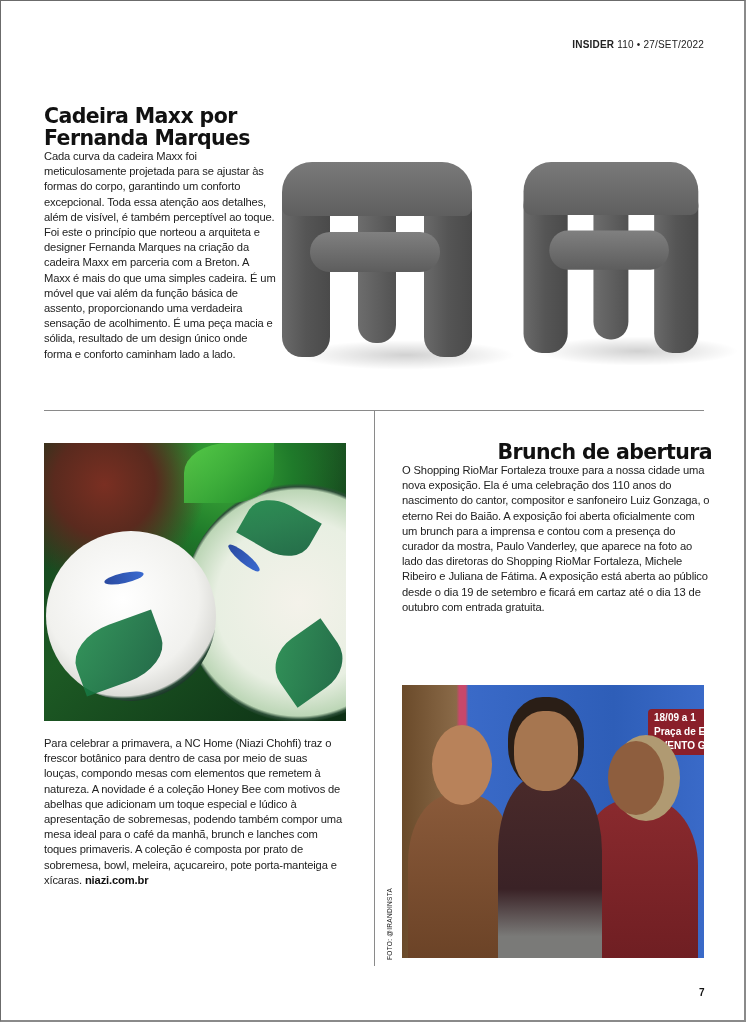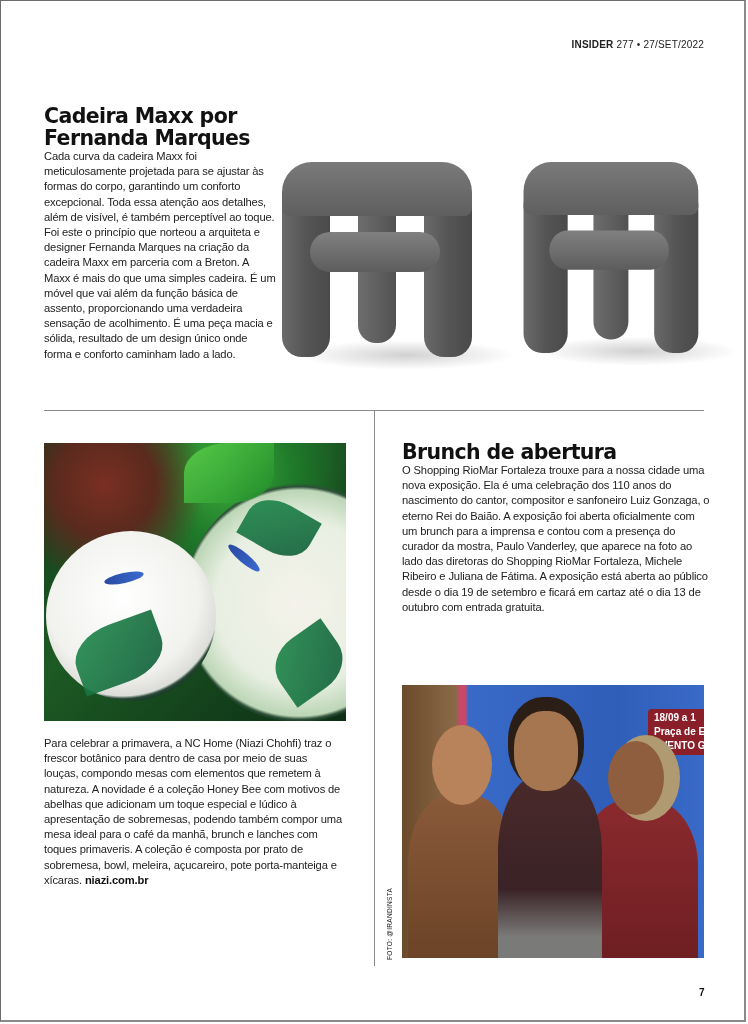--- a/index.html
+++ b/index.html
@@ -43,21 +43,21 @@
   .leaf { position:absolute; border-radius:50% 0 50% 0; background:linear-gradient(135deg,#1e8a4a,#0d5a36); opacity:0.9; }
   .bird { position:absolute; width:40px; height:10px; background:linear-gradient(90deg,#2a4aa0,#3a6ad0); border-radius:50%; transform:rotate(-12deg); }
 
   
   .a2 { position:absolute; left:44px; top:736px; width:300px; }
   .a2 .h1 { font-size:20.5px; line-height:21.5px; }
   .a2 .body b { font-weight:900; color:#111; }
 
   
   .a3 { position:absolute; left:402px; top:442px; width:310px; }
-  .a3 .h1 { font-size:20.5px; line-height:21px; }
+  .a3 .h1 { font-size:20.5px; line-height:21px;text-align:right; }
   .a3 .h2 { font-family:"DejaVu Sans", sans-serif; font-weight:bold; font-size:14px; line-height:15.5px; color:#111; letter-spacing:-0.4px; margin:0 0 1px 0; }
 
   
   .photo { position:absolute; left:402px; top:685px; width:302px; height:273px; overflow:hidden;
            background:linear-gradient(90deg,#6a4a2a 0,#8a6a48 18%,#c8486a 19%,#c8486a 21%,#3a6ac8 22%,#2e5eb8 70%,#3a6ac8 100%); }
   .banner { position:absolute; right:0; top:24px; width:56px; height:46px; background:#8a1f2a; border-radius:4px 0 0 4px; }
   .banner span { display:block; color:#fff; font-size:10px; font-weight:bold; padding:3px 0 0 6px; white-space:nowrap; }
   .banner span.big { font-size:10px; }
   .person { position:absolute; border-radius:40% 40% 0 0; }
   .p1 { left:6px; top:110px; width:106px; height:170px; background:linear-gradient(180deg,#8a5a3a,#6a4226); }
@@ -71,21 +71,21 @@
 
   .pagenum { position:absolute; left:699px; top:987px; font-size:10px; font-weight:bold; color:#111; }
 </style>
 </head>
 <body>
 
 <div class="frame"></div>
 
 <div class="header">
   <b>INSIDER</b>
-  <span>277</span>
+  <span>110</span>
   <span>•</span>
   <span>27/SET/2022</span>
 </div>
 
 <div class="a1">
   <h1 class="h1">Cadeira Maxx por Fernanda Marques</h1>
   <p class="body">Cada curva da cadeira Maxx foi meticulosamente projetada para se ajustar às formas do corpo, garantindo um conforto excepcional. Toda essa atenção aos detalhes, além de visível, é também perceptível ao toque. Foi este o princípio que norteou a arquiteta e designer Fernanda Marques na criação da cadeira Maxx em parceria com a Breton. A Maxx é mais do que uma simples cadeira. É um móvel que vai além da função básica de assento, proporcionando uma verdadeira sensação de acolhimento. É uma peça macia e sólida, resultado de um design único onde forma e conforto caminham lado a lado.</p>
 </div>
 
 <div class="chairs">

